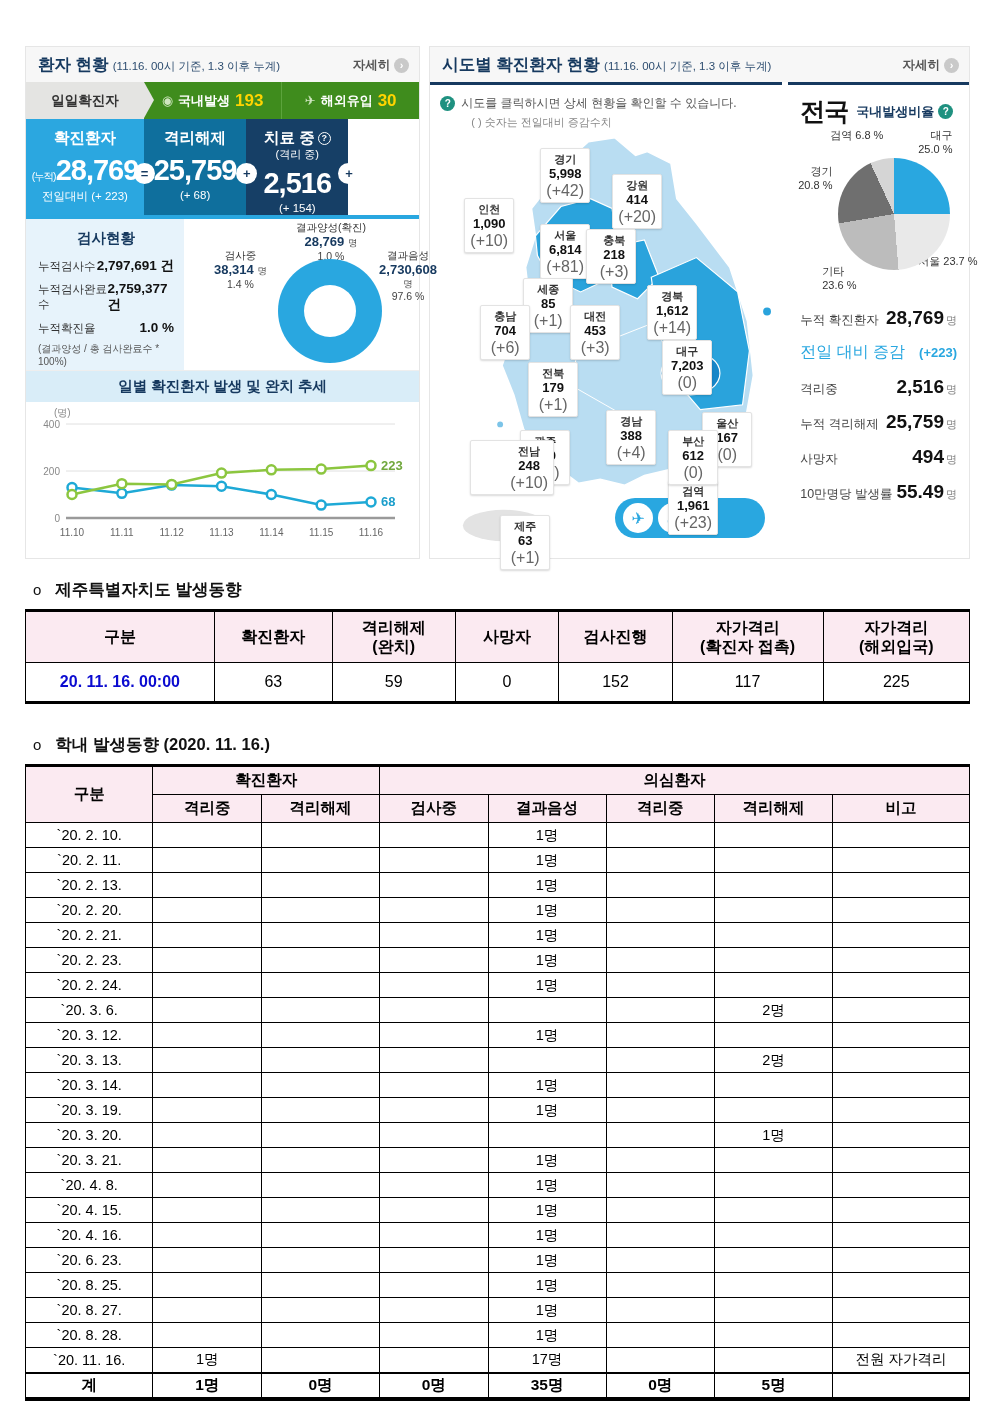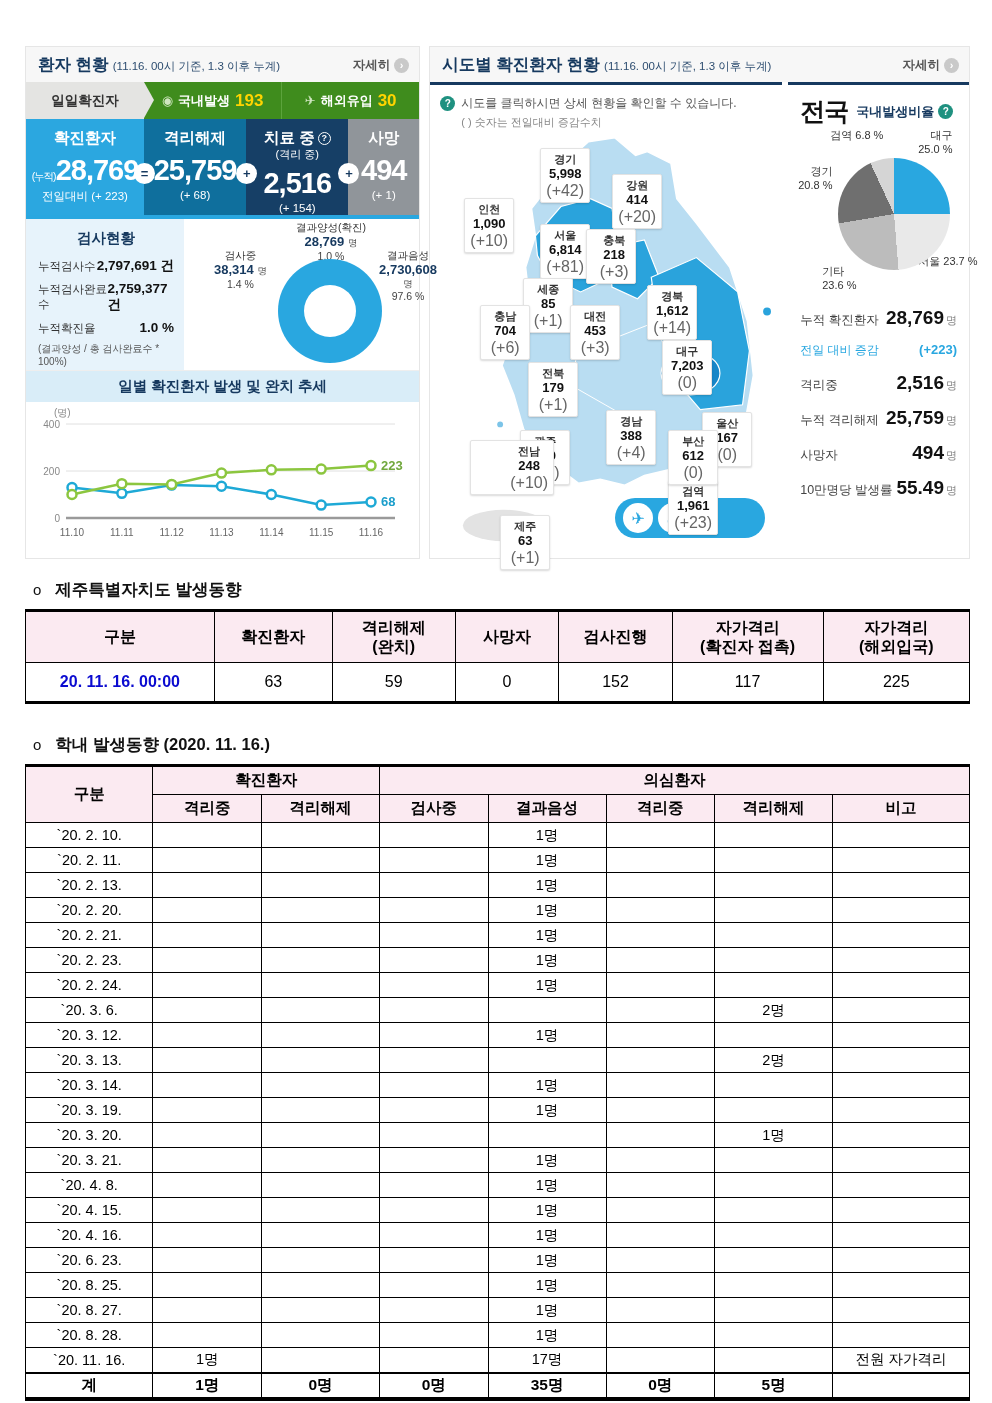--- a/index.html
+++ b/index.html
@@ -56,21 +56,21 @@
   .chart-head { background:#d9edf8; color:#16395f; font-weight:bold; font-size:14.5px; text-align:center; padding:6px 0; }
   .trend-legend { display:flex; justify-content:center; gap:18px; font-size:11.5px; color:#333; padding:2px 0 8px; }
   .legend-item { display:flex; align-items:center; gap:4px; }
   .legend-dot { width:10px; height:10px; border-radius:50%; border:2.5px solid; background:#fff; }
 
   
   .right-panel { width:546px; display:flex; flex-direction:column; }
   .rp-body { display:flex; flex:1; }
   .map-area { width:352px; border-top:3px solid #16395f; position:relative; padding:10px 0 0 10px; }
   .map-help { font-size:12px; color:#555; display:flex; gap:6px; align-items:center; }
-  .map-note { font-size:11px; color:#888; margin:3px 0 0 21px; }
+  .map-note { font-size:11px; color:#888; margin:3px 0 0 31px; }
   .q-teal { width:15px; height:15px; background:#1f9180; color:#fff; border-radius:50%; font-size:10px; font-weight:bold; display:inline-flex; align-items:center; justify-content:center; flex:none; }
   .map-canvas { position:relative; width:345px; height:420px; }
   .region-card { position:absolute; background:#fff; border:1px solid #e3e3e3; box-shadow:0 1px 2px rgba(0,0,0,.15); border-radius:2px; text-align:center; padding:3px 5px 2px; min-width:50px; cursor:pointer; z-index:2; }
   .rc-name { font-size:11px; font-weight:bold; color:#333; }
   .rc-val { font-size:13px; font-weight:bold; color:#111; line-height:1.15; }
   .rc-delta { font-size:16px; color:#666; }
   .qr-pill { position:absolute; left:175px; top:368px; width:150px; height:40px; background:#29a7e0; border-radius:20px; display:flex; align-items:center; gap:5px; padding-left:8px; z-index:1; }
   .qr-ico { width:30px; height:30px; background:#fff; color:#29a7e0; border-radius:50%; display:flex; align-items:center; justify-content:center; font-size:16px; }
 
   .nat-col { flex:1; border-top:3px solid #16395f; margin-left:6px; padding:10px 12px 0 12px; }
@@ -79,21 +79,21 @@
   .nat-sub { font-size:13px; font-weight:bold; color:#16395f; display:flex; align-items:center; gap:4px; }
   .pie-wrap { position:relative; height:158px; margin-top:4px; }
   .pie { position:absolute; left:38px; top:26px; width:112px; height:112px; border-radius:50%; }
   .p-label { position:absolute; font-size:11px; color:#333; line-height:1.3; }
   .p-label b { font-weight:normal; }
   .nat-stats { margin-top:10px; }
   .ns-row { display:flex; justify-content:space-between; align-items:baseline; padding:6.5px 0; }
   .ns-label { font-size:12.5px; color:#444; }
   .ns-val { font-size:19px; font-weight:bold; color:#111; }
   .ns-unit { font-size:11px; color:#888; font-weight:normal; margin-left:2px; }
-  .ns-row.accent .ns-label, .ns-row.accent .ns-val { color:#29a7e0; font-size:12px; }
+  .ns-row.accent .ns-label, .ns-row.accent .ns-val { color:#29a7e0; font-size:16px; }
   .ns-row.accent .ns-val { font-weight:bold; font-size:13px; }
 
   
   .section-title { margin:20px 0 8px 8px; font-size:16.5px; font-weight:bold; color:#111; }
   .section-title .bullet { font-weight:normal; margin-right:14px; font-size:15px; }
   table { border-collapse:collapse; width:945px; table-layout:fixed; }
   .jeju-table { border-top:3px solid #000; border-bottom:3px solid #000; }
   .jeju-table th, .jeju-table td { border:1px solid #000; text-align:center; }
   .jeju-table th { background:#fbeaf1; font-size:16px; font-weight:bold; padding:4px 0; height:52px; white-space:pre-line; line-height:1.2; }
   .jeju-table td { font-size:16px; height:40px; }
@@ -152,25 +152,20 @@
           <div class="stat-box" style="width: 26%; background: rgb(15, 111, 157);">
             <div class="stat-label">격리해제</div>
             <div class="stat-num">25,759</div>
             <div class="stat-sub">(+ 68)</div>
           </div>
           <div class="stat-box" style="width: 26%; background: rgb(22, 63, 102);">
             <div class="stat-label">치료 중<span class="q-circle">?</span></div>
             <div class="stat-label2">(격리 중)</div>
             <div class="stat-num">2,516</div>
             <div class="stat-sub">(+ 154)</div>
-          </div>
-          <div class="stat-box" style="width: 18%; background: rgb(144, 149, 154);">
-            <div class="stat-label">사망</div>
-            <div class="stat-num">494</div>
-            <div class="stat-sub">(+ 1)</div>
           </div>
           <div class="op-badge" style="left: calc(30% - 10px);">=</div>
           <div class="op-badge" style="left: calc(56% - 10px);">+</div>
           <div class="op-badge" style="left: calc(82% - 10px);">+</div>
         </div>
 
       <div class="blue-divider"></div>
 
       <div class="test-wrap">
         <div class="test-box">

